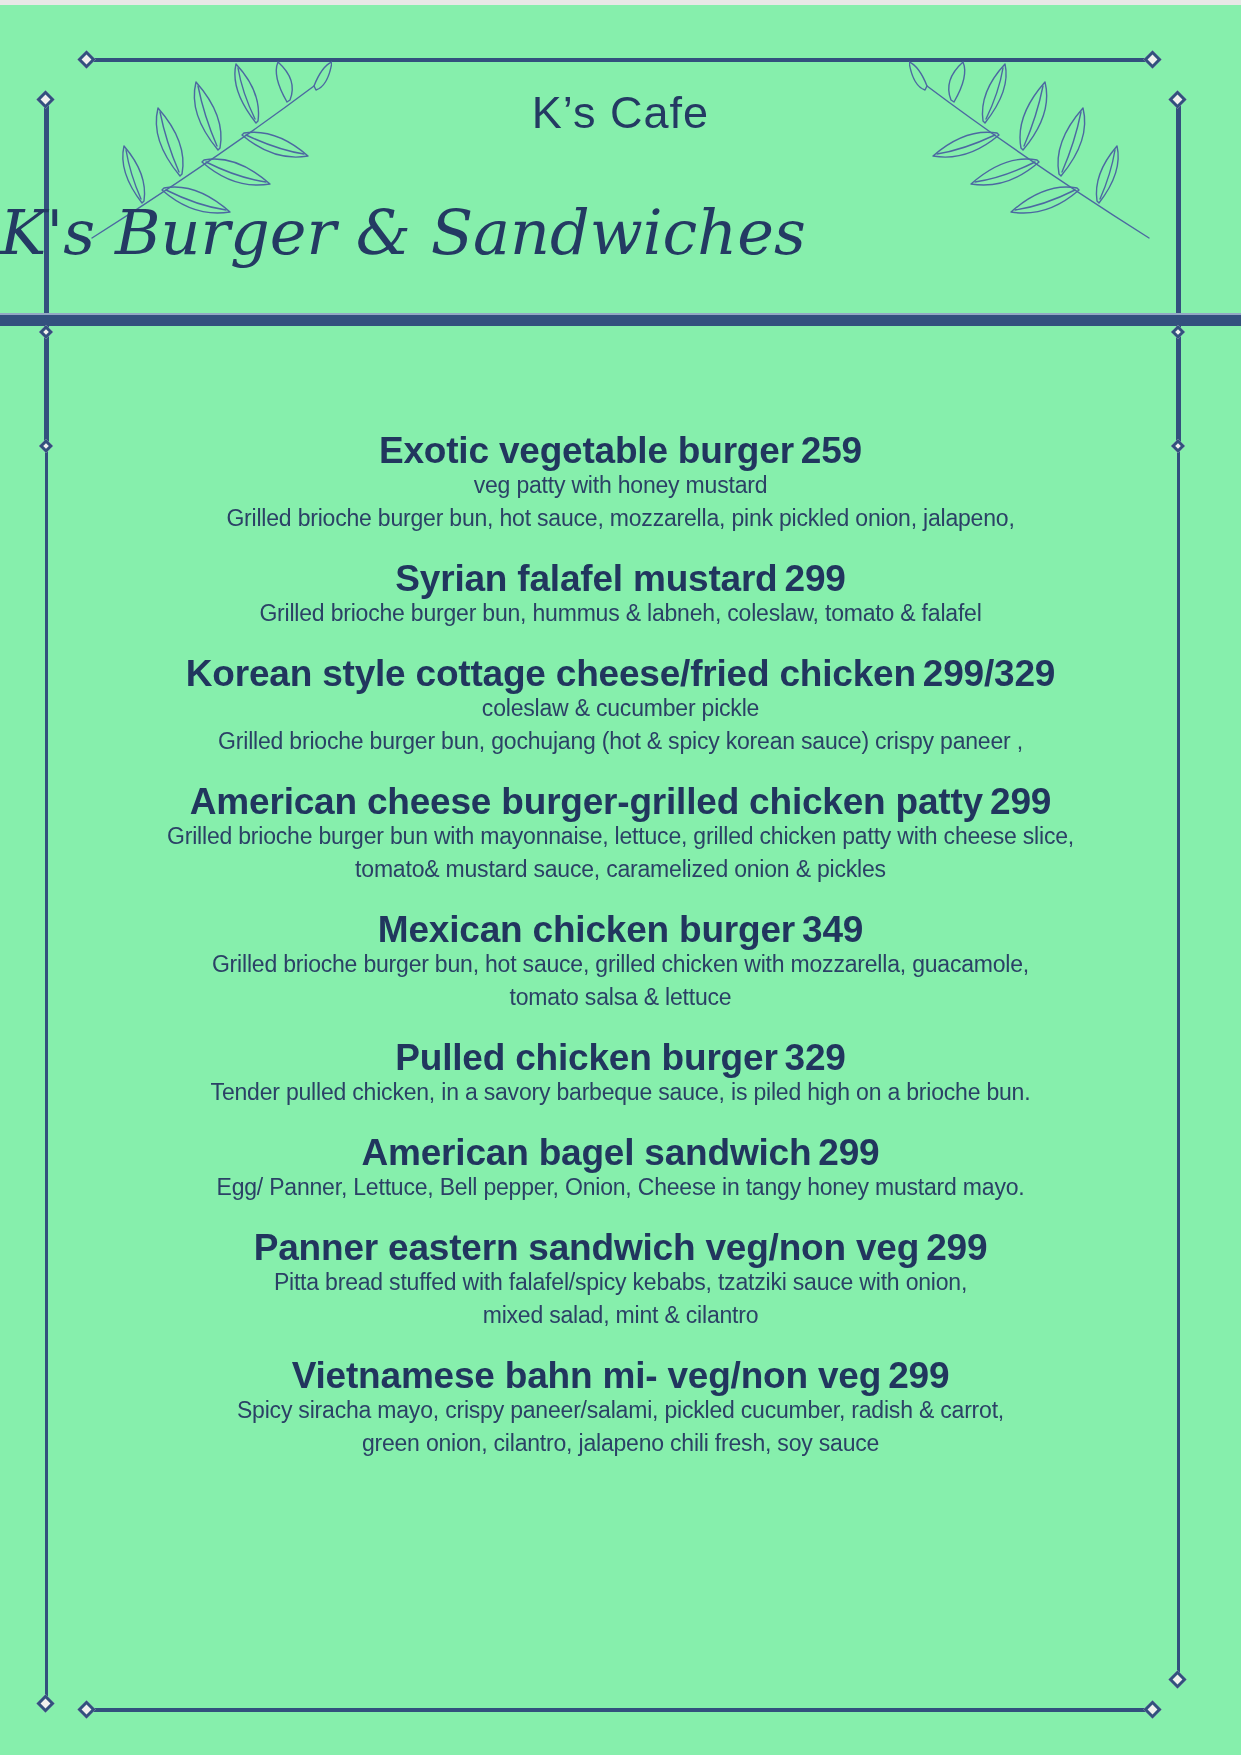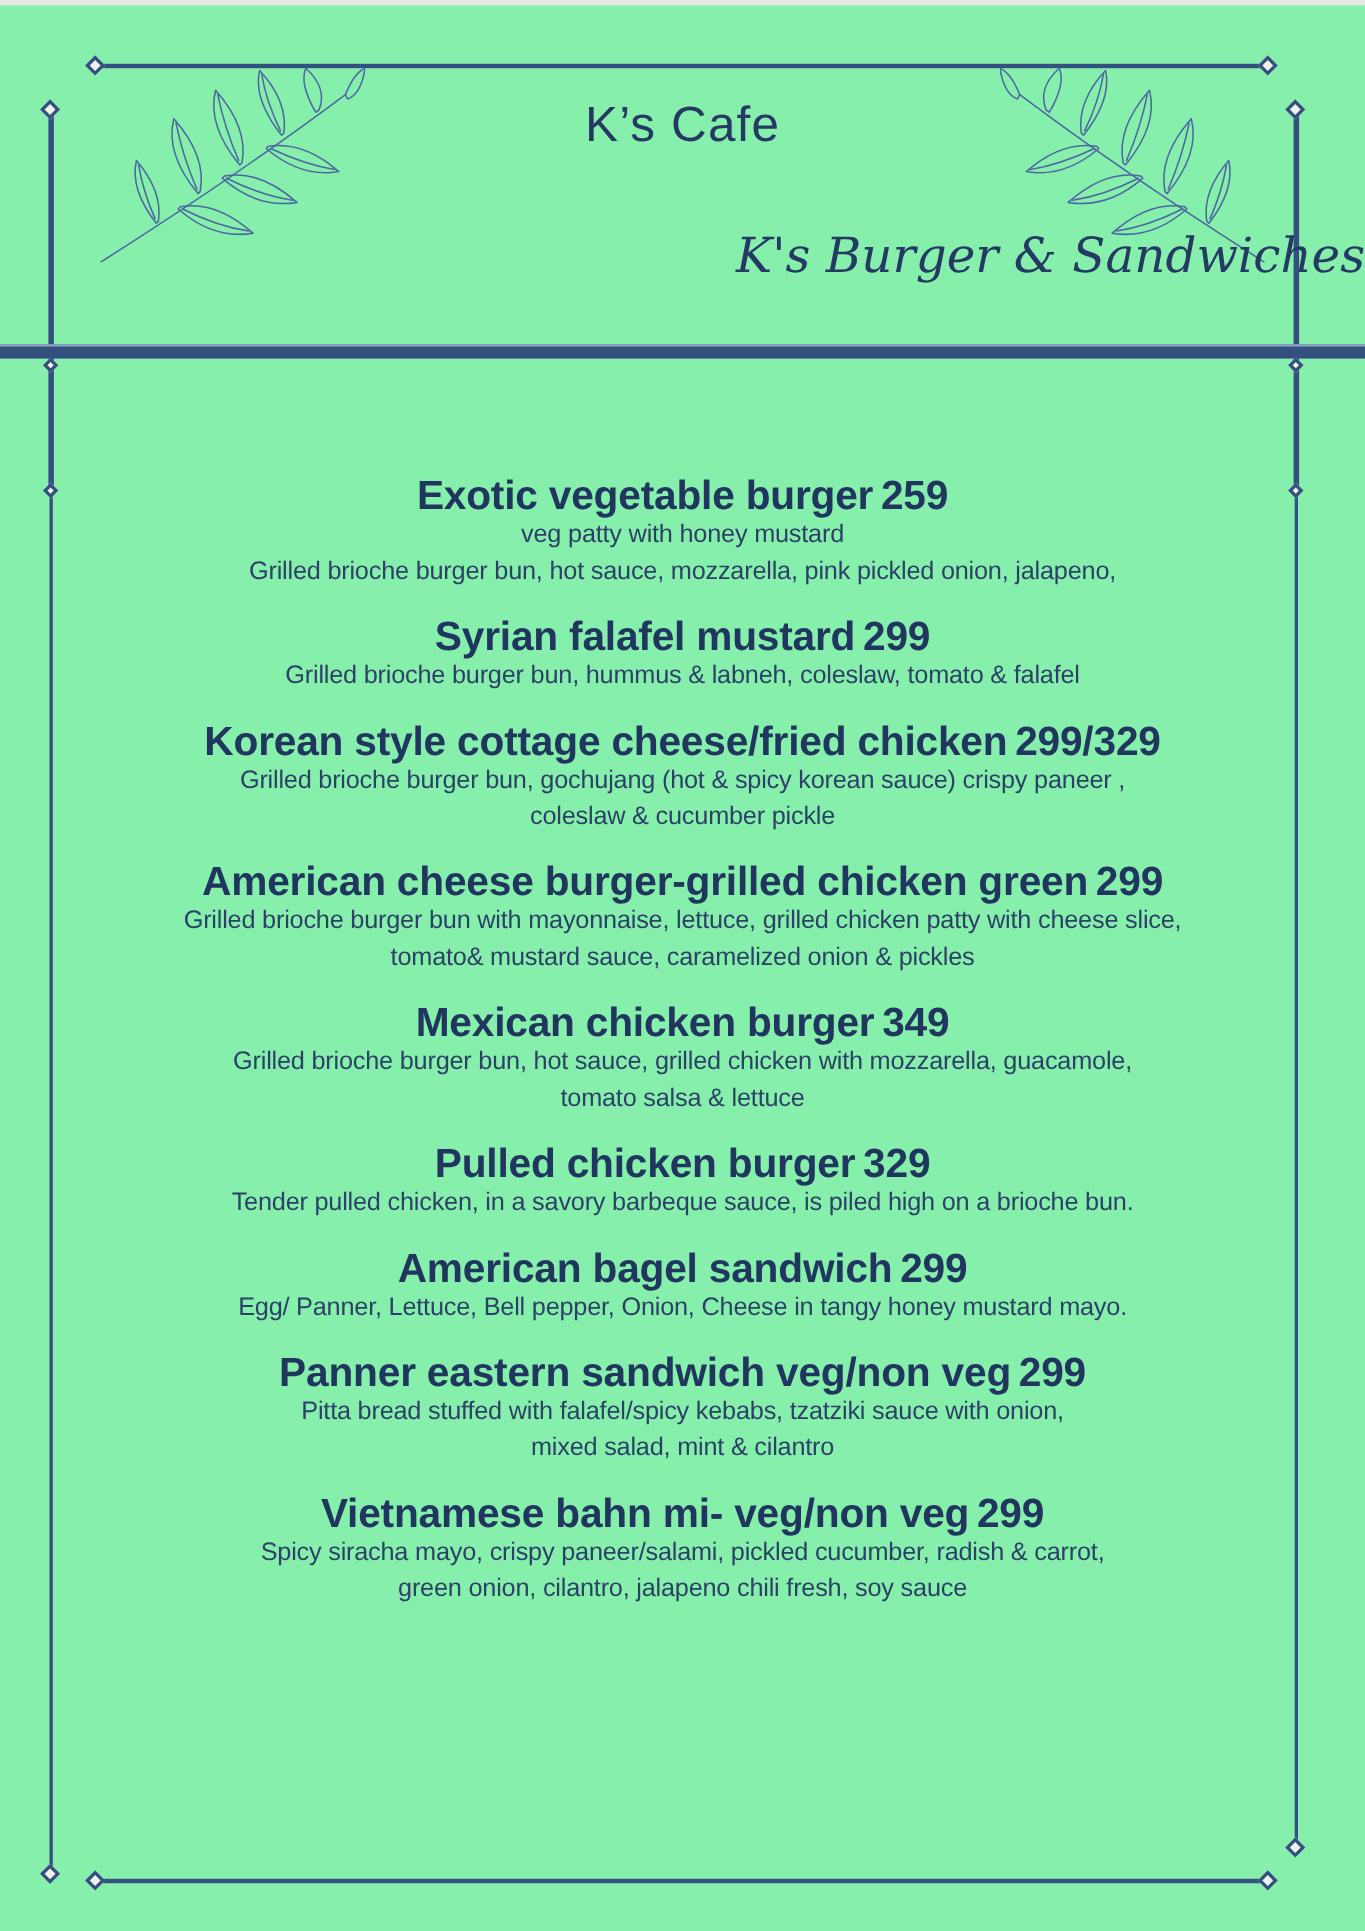--- a/index.html
+++ b/index.html
@@ -44,24 +44,24 @@
   .leaf path{fill:none;stroke:#4c68a1;stroke-width:1.4;stroke-linecap:round;stroke-linejoin:round;}
   
   .cafe-name{
     position:absolute;left:0;right:0;top:82px;
     text-align:center;
     font-size:45px;letter-spacing:1px;
     color:#243a63;
   }
   .script-title{
     position:absolute;left:0;right:0;top:168px;
-    text-align:right;
+    text-align:left;
     font-family:"DejaVu Serif","Liberation Serif",serif;
     font-style:italic;
-    font-size:44px;line-height:120px;
+    font-size:62px;line-height:120px;
     color:#243a63;
   }
   
   .menu{
     position:absolute;left:60px;right:60px;top:428px;
     text-align:center;
   }
   .item{margin-bottom:26px;}
   .item-title{
     font-size:37px;font-weight:700;line-height:36px;
@@ -154,27 +154,27 @@
   <div class="item">
     <div class="item-title"><span class="item-name">Syrian falafel mustard</span><span class="item-price">299</span></div>
     <div class="item-desc">
           <div class="desc-line">Grilled brioche burger bun, hummus &amp; labneh, coleslaw, tomato &amp; falafel</div>
         </div>
   </div>
 
   <div class="item">
     <div class="item-title"><span class="item-name">Korean style cottage cheese/fried chicken</span><span class="item-price">299/329</span></div>
     <div class="item-desc">
+          <div class="desc-line">coleslaw &amp; cucumber pickle</div>
           <div class="desc-line">Grilled brioche burger bun, gochujang (hot &amp; spicy korean sauce) crispy paneer ,</div>
-          <div class="desc-line">coleslaw &amp; cucumber pickle</div>
-        </div>
-  </div>
-
-  <div class="item">
-    <div class="item-title"><span class="item-name">American cheese burger-grilled chicken green</span><span class="item-price">299</span></div>
+        </div>
+  </div>
+
+  <div class="item">
+    <div class="item-title"><span class="item-name">American cheese burger-grilled chicken patty</span><span class="item-price">299</span></div>
     <div class="item-desc">
           <div class="desc-line">Grilled brioche burger bun with  mayonnaise, lettuce, grilled chicken patty with  cheese slice,</div>
           <div class="desc-line">tomato&amp;  mustard sauce, caramelized onion &amp; pickles</div>
         </div>
   </div>
 
   <div class="item">
     <div class="item-title"><span class="item-name">Mexican chicken burger</span><span class="item-price">349</span></div>
     <div class="item-desc">
           <div class="desc-line">Grilled brioche burger bun, hot sauce, grilled chicken with mozzarella, guacamole,</div>

